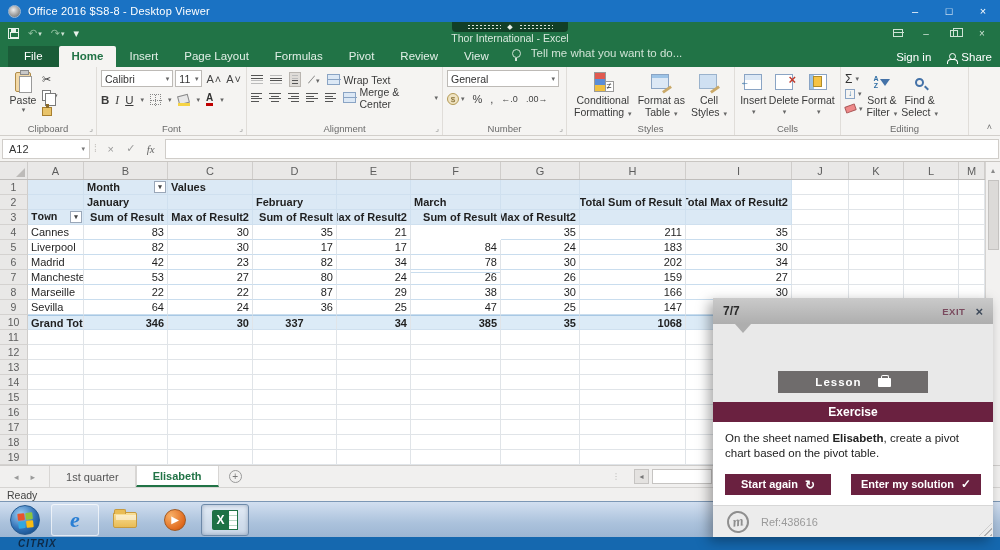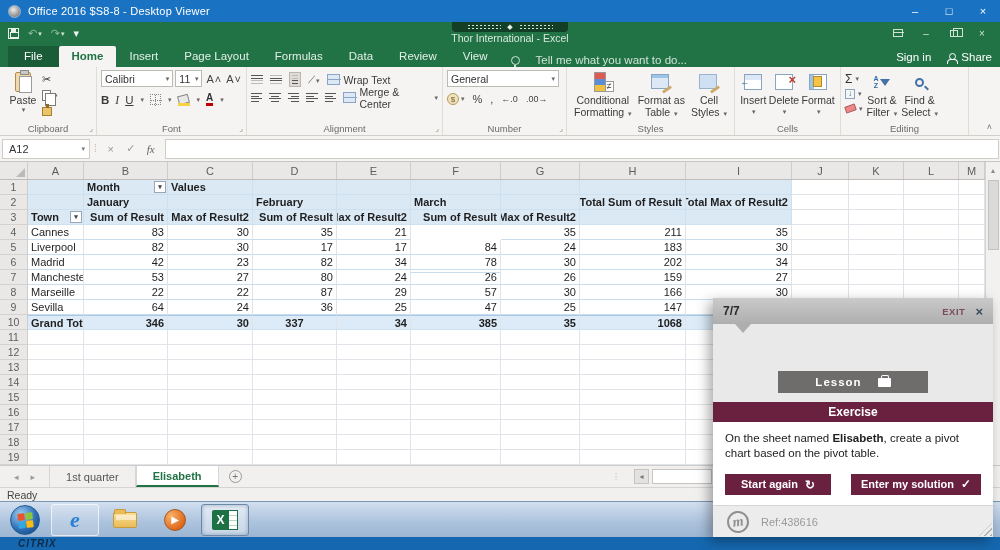--- a/index.html
+++ b/index.html
@@ -35,21 +35,21 @@
   .excel-cbtn{width:24px;height:16px;display:flex;align-items:center;justify-content:center;color:#cfe3d5;font-size:10px;}
   .restore-ico{width:8px;height:7px;border:1px solid #cfe3d5;position:relative;}
   .restore-ico:before{content:"";position:absolute;left:2px;top:-3px;width:8px;height:7px;border:1px solid #cfe3d5;}
   .ribbonopt-ico{width:10px;height:8px;border:1px solid #cfe3d5;position:relative;}
   .ribbonopt-ico:before{content:"";position:absolute;left:0;top:2px;width:10px;height:0;border-top:1px solid #cfe3d5;}
 
   .tabs-row{height:22px;display:flex;align-items:flex-end;font-size:11.5px;padding-left:8px;position:relative;}
   .rtab{padding:4px 13px 5px;color:#e2efe7;}
   .rtab.file{background:#1a5c38;color:#fff;padding:4px 16px 5px;}
   .rtab.active{background:#f5f4f2;color:#217346;font-weight:bold;border-radius:2px 2px 0 0;}
-  .tellme{display:flex;align-items:center;gap:16px;color:#cfe3d5;margin-left:10px;padding-bottom:1px;}
+  .tellme{display:flex;align-items:center;gap:10px;color:#cfe3d5;margin-left:10px;padding-bottom:8px;}
   .bulb{width:9px;height:9px;border-radius:50%;border:1px solid #cfe3d5;position:relative;}
   .bulb:after{content:"";position:absolute;left:2.5px;top:8px;width:2px;height:3px;background:#cfe3d5;}
   .chrome-right{position:absolute;right:8px;bottom:4px;display:flex;align-items:center;gap:16px;font-size:11.5px;color:#fff;}
   .share-wrap{display:flex;align-items:center;gap:5px;}
   .person-ico{width:9px;height:9px;position:relative;}
   .person-ico:before{content:"";position:absolute;left:2px;top:0;width:5px;height:5px;border-radius:50%;border:1px solid #fff;}
   .person-ico:after{content:"";position:absolute;left:0;top:6px;width:9px;height:4px;border-radius:4px 4px 0 0;border:1px solid #fff;border-bottom:none;}
 
   
   .ribbon{position:absolute;left:0;top:67px;width:1000px;height:69px;background:#f5f4f2;
@@ -299,21 +299,21 @@
           </span>
         <span class="excel-cbtn">×</span>
       </div>
     </div>
     <div class="tabs-row">
       <span class="rtab file">File</span>
       <span class="rtab active">Home</span>
       <span class="rtab">Insert</span>
       <span class="rtab">Page Layout</span>
       <span class="rtab">Formulas</span>
-      <span class="rtab">Data</span>
+      <span class="rtab">Pivot</span>
       <span class="rtab">Review</span>
       <span class="rtab">View</span>
       <span class="tellme">
         <span class="bulb"></span>
         <span>Tell me what you want to do...</span>
       </span>
       <span class="chrome-right">
         <span>Sign in</span>
         <span class="share-wrap">
           <span class="person-ico"></span>
@@ -606,21 +606,21 @@
             <span style="overflow: visible;">Total Max of Result2</span>
           </div>
           <div class="cell" style="width: 57px;"></div>
           <div class="cell" style="width: 55px;"></div>
           <div class="cell" style="width: 55px;"></div>
           <div class="cell" style="width: 26px;"></div>
         </div>
         <div class="grid-row">
           <div class="row-h">3</div>
           <div class="cell pv-hdr bold" style="width: 56px;">
-            <span style="overflow: visible;">Town</span>
+            <span style="overflow: visible; font-family: Liberation Mono, monospace;">Town</span>
             <span class="filter-btn">▾</span>
           </div>
           <div class="cell pv-hdr bold ar" style="width: 84px;">
             <span style="overflow: visible;">Sum of Result</span>
           </div>
           <div class="cell pv-hdr bold ar" style="width: 85px;">
             <span style="overflow: visible;">Max of Result2</span>
           </div>
           <div class="cell pv-hdr bold ar" style="width: 84px;">
             <span style="overflow: visible;">Sum of Result</span>
@@ -788,21 +788,21 @@
           <div class="cell pv-data ar" style="width: 85px;">
             <span style="overflow: visible;">22</span>
           </div>
           <div class="cell pv-data ar" style="width: 84px;">
             <span style="overflow: visible;">87</span>
           </div>
           <div class="cell pv-data ar" style="width: 74px;">
             <span style="overflow: visible;">29</span>
           </div>
           <div class="cell pv-data ar" style="width: 90px;">
-            <span style="overflow: visible;">57</span>
+            <span style="overflow: visible;">38</span>
           </div>
           <div class="cell pv-data ar" style="width: 79px;">
             <span style="overflow: visible;">30</span>
           </div>
           <div class="cell pv-data ar" style="width: 106px;">
             <span style="overflow: visible;">166</span>
           </div>
           <div class="cell pv-data ar" style="width: 106px;">
             <span style="overflow: visible;">30</span>
           </div>

